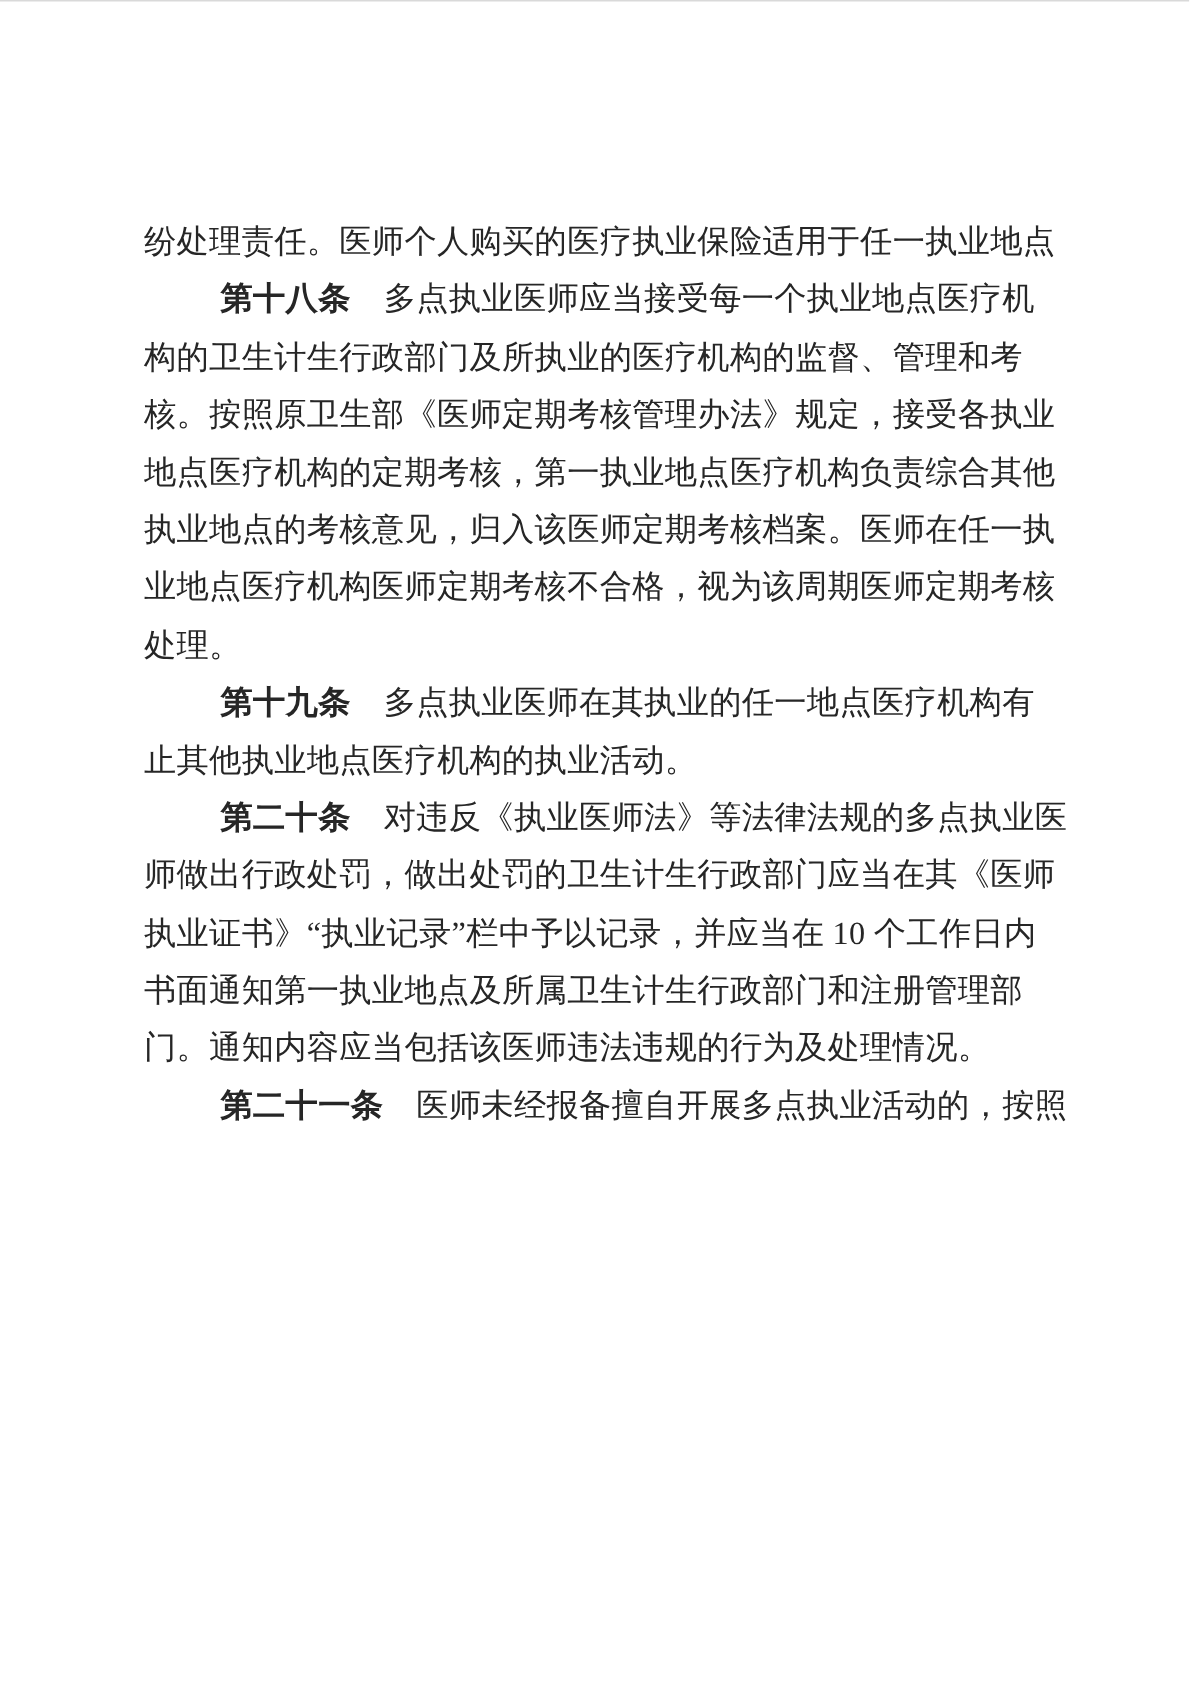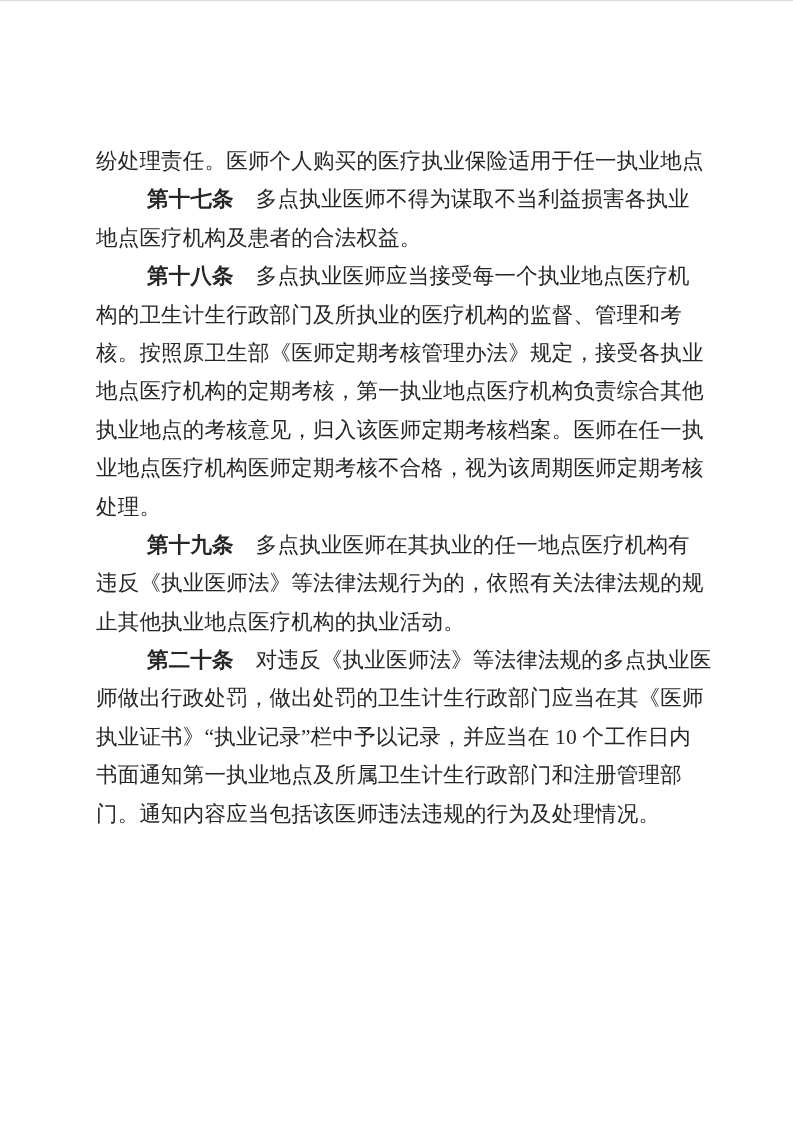--- a/index.html
+++ b/index.html
@@ -61,39 +61,37 @@
 </head>
 <body>
 
 <div class="page" style="background: rgb(255, 255, 255); color: rgb(38, 38, 38);">
   <div class="scan-edge"></div>
   <div class="text-body">
       <div class="paragraph">
         <div class="line">纷处理责任。医师个人购买的医疗执业保险适用于任一执业地点</div>
       </div>
       <div class="paragraph">
-        <div class="line indented"><span class="term">第十七条</span><span>多点执业医师不得为谋取不当利益损害各执业</span></div>
-        <div class="line">地点医疗机构及患者的合法权益。</div>
-      </div>
-      <div class="paragraph">
         <div class="line indented"><span class="term">第十八条</span><span>多点执业医师应当接受每一个执业地点医疗机</span></div>
         <div class="line">构的卫生计生行政部门及所执业的医疗机构的监督、管理和考</div>
         <div class="line">核。按照原卫生部《医师定期考核管理办法》规定，接受各执业</div>
         <div class="line">地点医疗机构的定期考核，第一执业地点医疗机构负责综合其他</div>
         <div class="line">执业地点的考核意见，归入该医师定期考核档案。医师在任一执</div>
         <div class="line">业地点医疗机构医师定期考核不合格，视为该周期医师定期考核</div>
         <div class="line">处理。</div>
       </div>
       <div class="paragraph">
         <div class="line indented"><span class="term">第十九条</span><span>多点执业医师在其执业的任一地点医疗机构有</span></div>
-        <div class="line">违反《执业医师法》等法律法规行为的，依照有关法律法规的规</div>
         <div class="line">止其他执业地点医疗机构的执业活动。</div>
       </div>
       <div class="paragraph">
         <div class="line indented"><span class="term">第二十条</span><span>对违反《执业医师法》等法律法规的多点执业医</span></div>
         <div class="line">师做出行政处罚，做出处罚的卫生计生行政部门应当在其《医师</div>
         <div class="line">执业证书》“执业记录”栏中予以记录，并应当在 10 个工作日内</div>
         <div class="line">书面通知第一执业地点及所属卫生计生行政部门和注册管理部</div>
         <div class="line">门。通知内容应当包括该医师违法违规的行为及处理情况。</div>
       </div>
+      <div class="paragraph">
+        <div class="line indented"><span class="term">第二十一条</span><span>医师未经报备擅自开展多点执业活动的，按照</span></div>
+      </div>
     </div>
   <div class="page-number">- 7 -</div>
 </div>
 
 </body></html>

